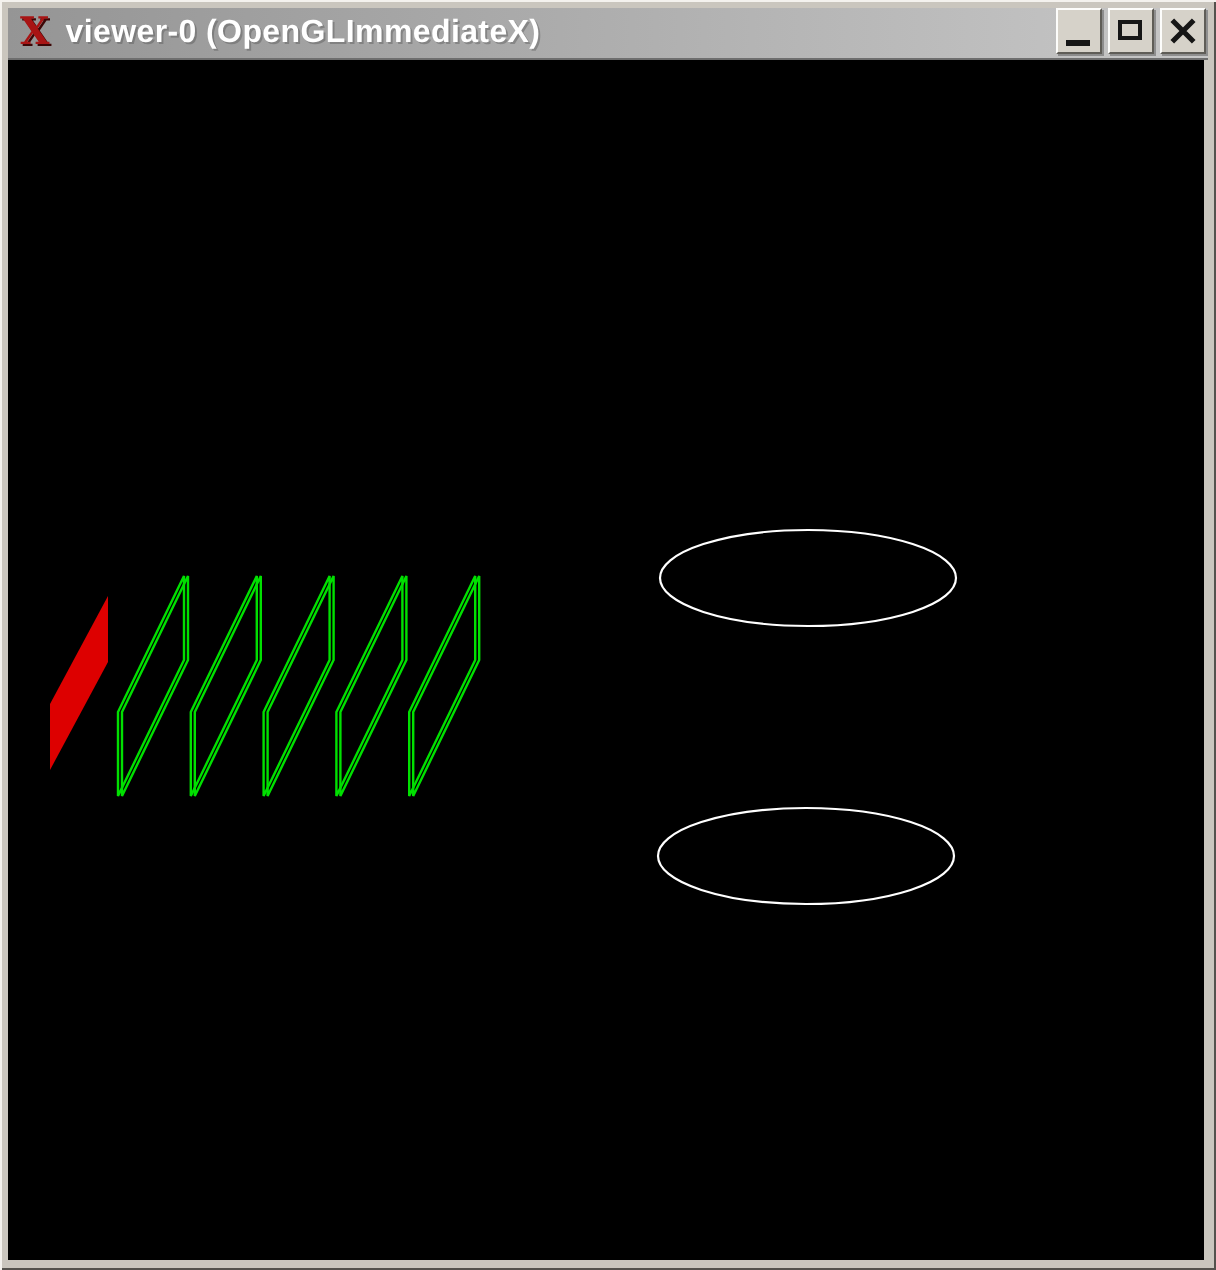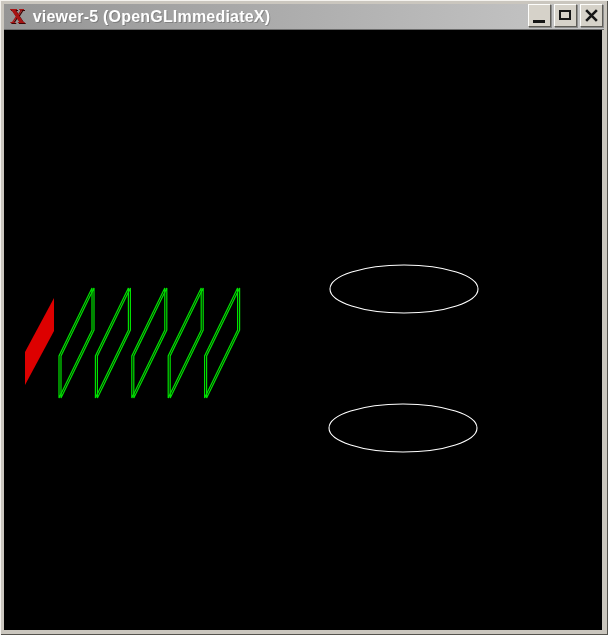--- a/index.html
+++ b/index.html
@@ -95,21 +95,21 @@
     width: 598px; height: 600px;
   }
 </style>
 </head>
 <body>
 
 <div class="window">
 
   <div class="titlebar">
     <span class="win-icon">X</span>
-    <span class="title">viewer-5 (OpenGLImmediateX)</span>
+    <span class="title">viewer-0 (OpenGLImmediateX)</span>
     <div class="buttons">
       <div class="btn">
         <span class="glyph-min"></span>
       </div>
       <div class="btn">
         <span class="glyph-max"></span>
       </div>
       <div class="btn">
         <svg class="glyph-close" viewBox="0 0 14 14">
           <path d="M2 2 L12 12 M12 2 L2 12"></path>

